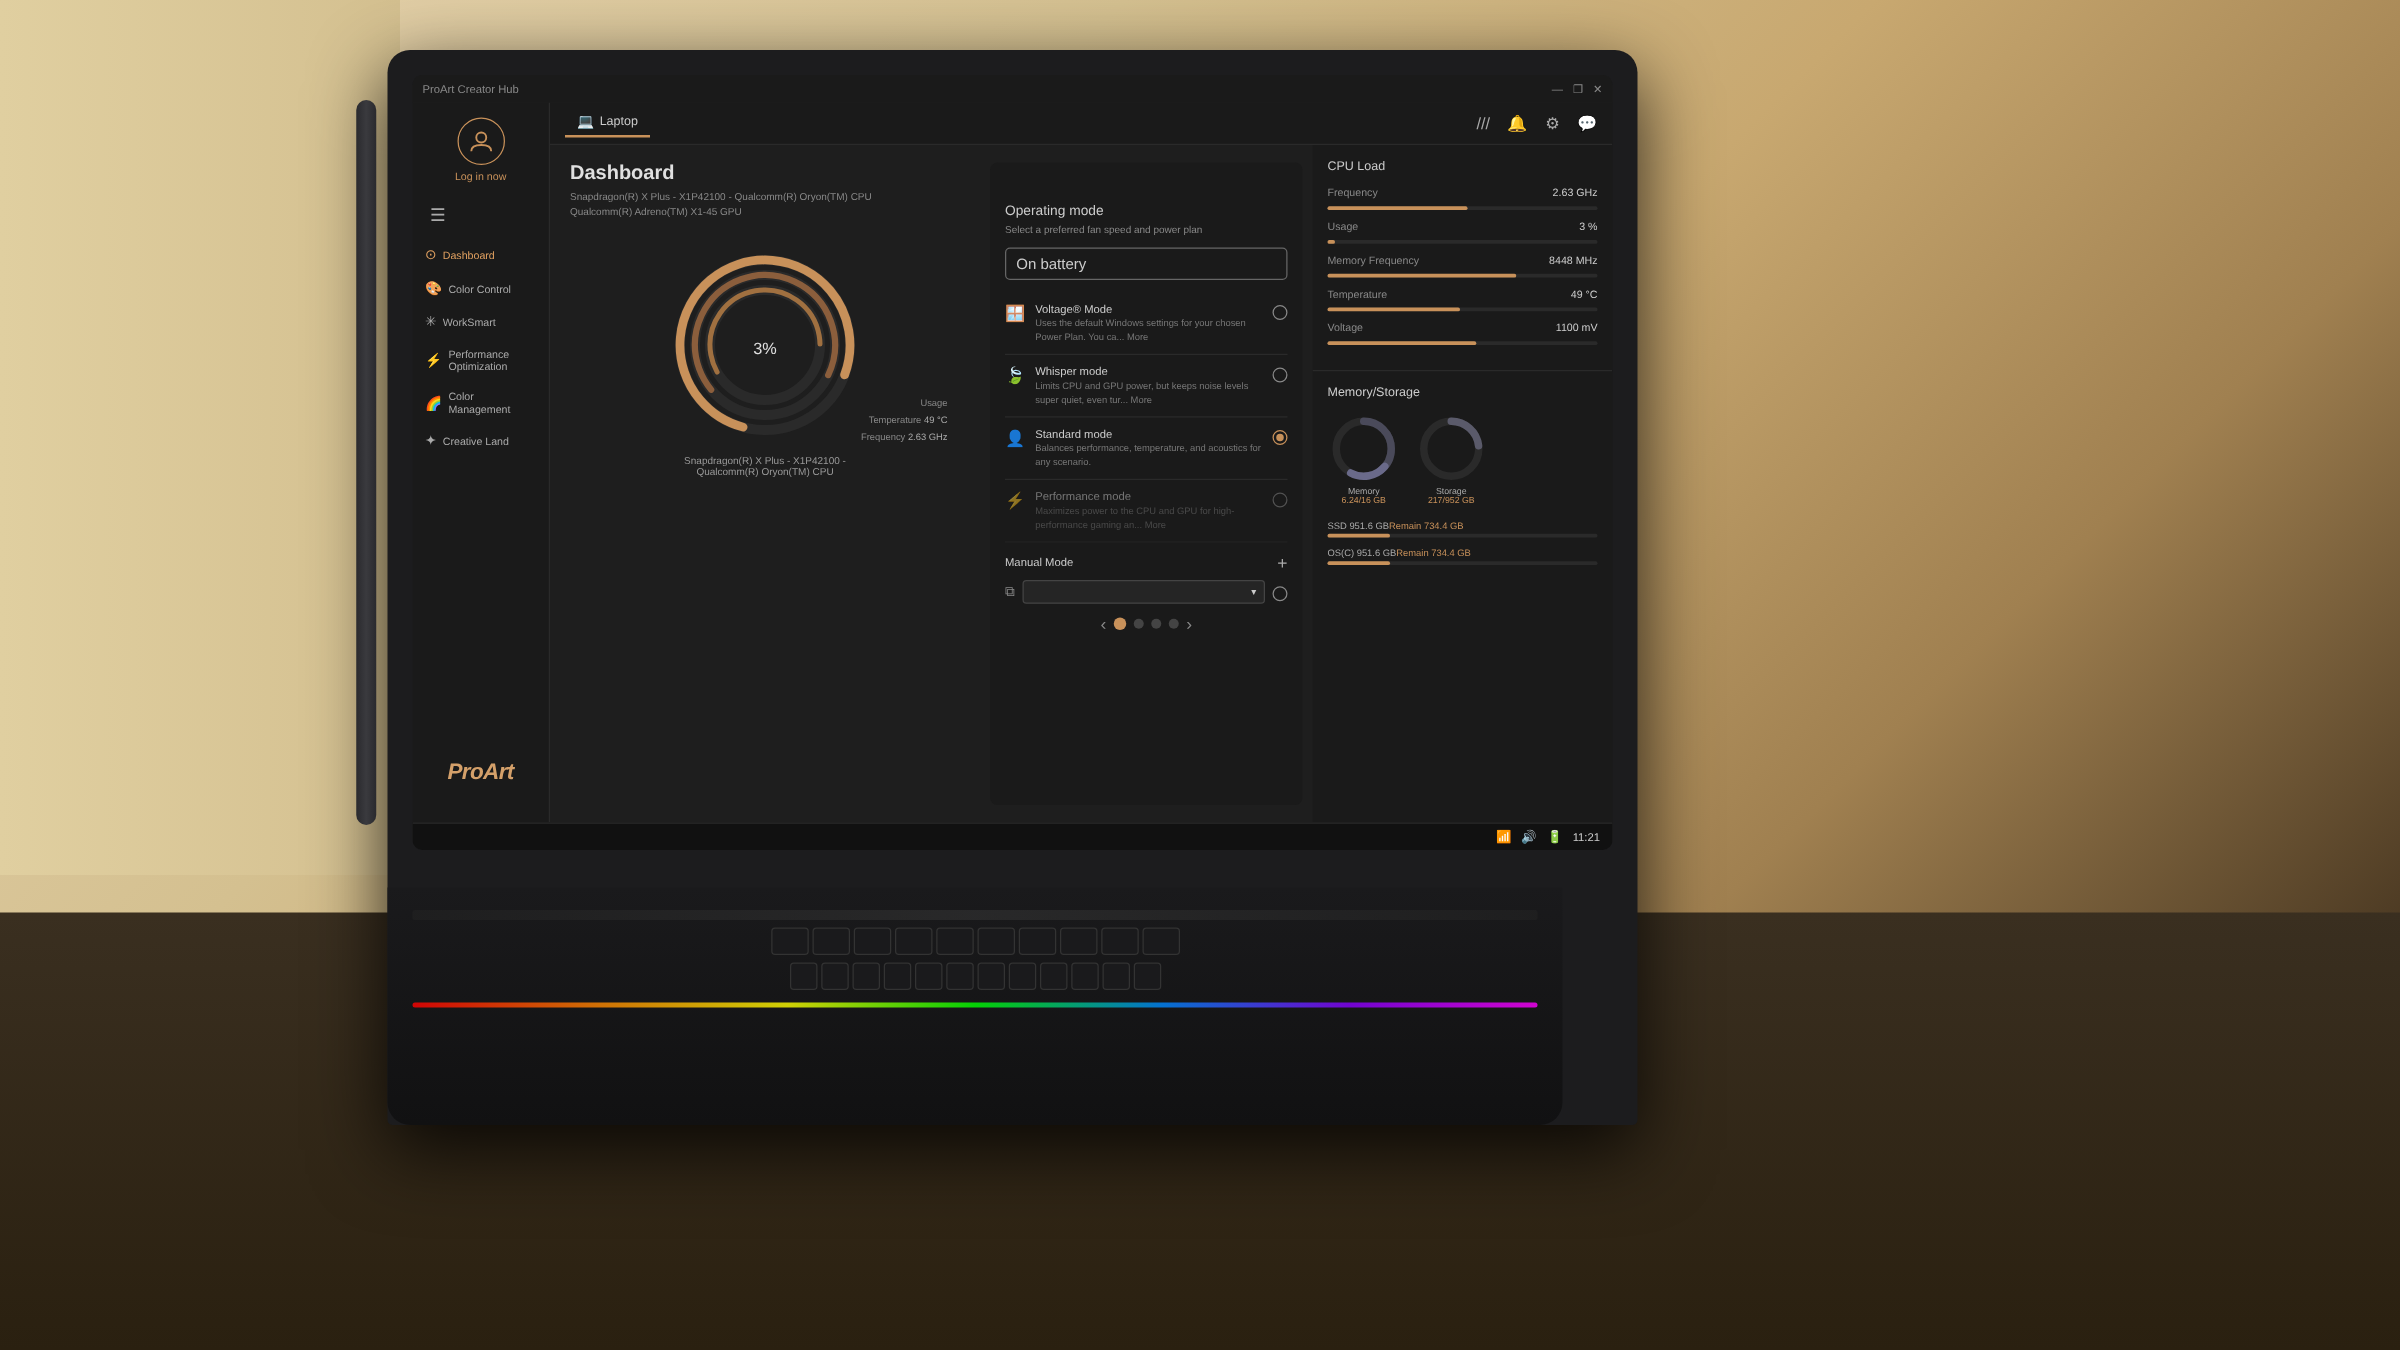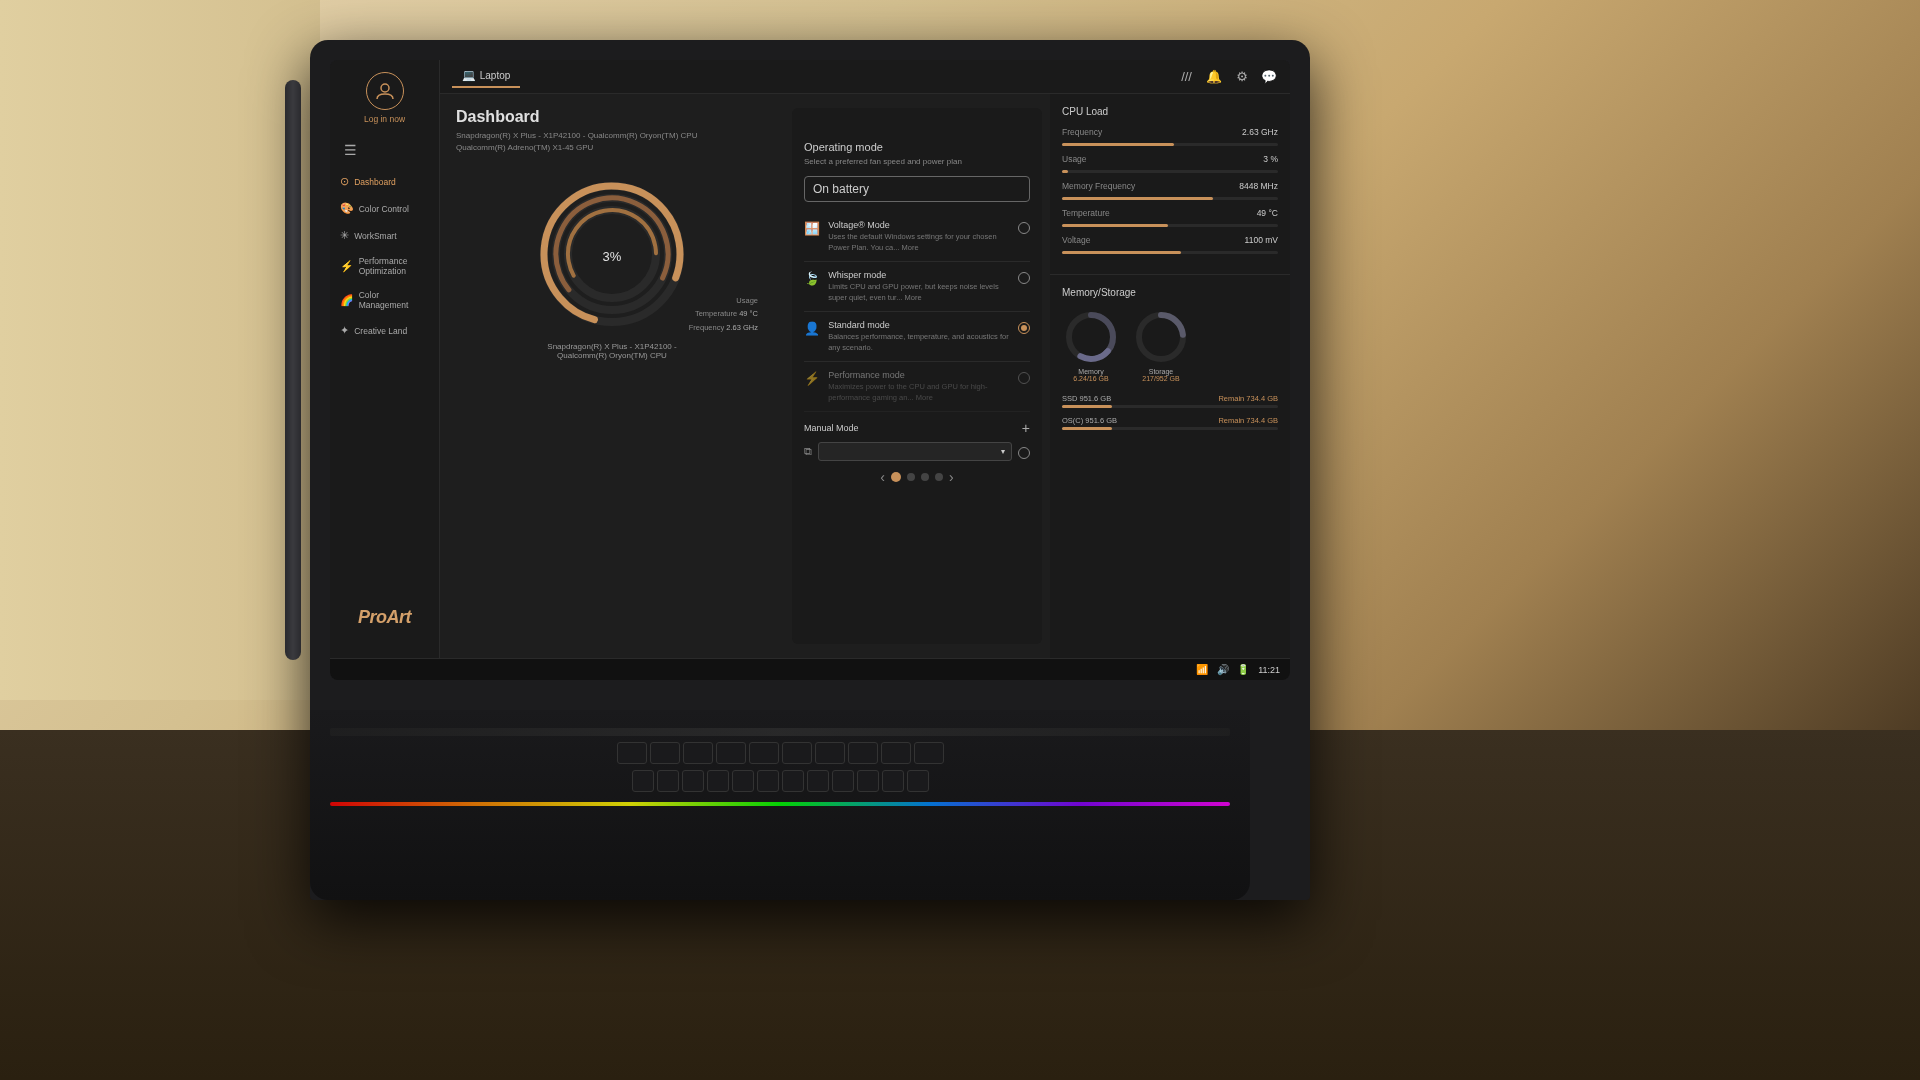--- a/index.html
+++ b/index.html
@@ -456,21 +456,20 @@
       text-align: center;
     }
 
     .storage-bars { flex: 1; }
 
     .storage-item {
       margin-bottom: 8px;
     }
     .storage-header {
       display: flex;
-      justify-content: space-between;
       margin-bottom: 2px;
     }
     .storage-name { font-size: 7.5px; color: #aaa; }
     .storage-remain { font-size: 7.5px; color: #c8915a; }
     .storage-bar {
       height: 3px;
       background: #2a2a2a;
       border-radius: 2px;
     }
     .storage-bar-fill {
@@ -556,20 +555,28 @@
 <div class="bg-left-wall"></div>
 <div class="bg-table"></div>
 
 <div class="stylus"></div>
 
 <div class="laptop-outer">
 
   <div class="screen-bezel">
     <div class="app-window">
 
+      <div class="title-bar">
+        <span class="title-bar-label">ProArt Creator Hub</span>
+        <div class="title-bar-controls">
+          <span class="title-bar-btn">—</span>
+          <span class="title-bar-btn">❐</span>
+          <span class="title-bar-btn">✕</span>
+        </div>
+      </div>
 
       <div class="app-body">
 
         <div class="sidebar">
           <div class="avatar-area">
             <div class="avatar-circle">
               <svg width="20" height="20" viewBox="0 0 20 20">
                 <circle cx="10" cy="7" r="4" fill="none" stroke="#c8915a" stroke-width="1.5"></circle>
                 <path d="M2 18 Q2 13 10 13 Q18 13 18 18" fill="none" stroke="#c8915a" stroke-width="1.5"></path>
               </svg>

